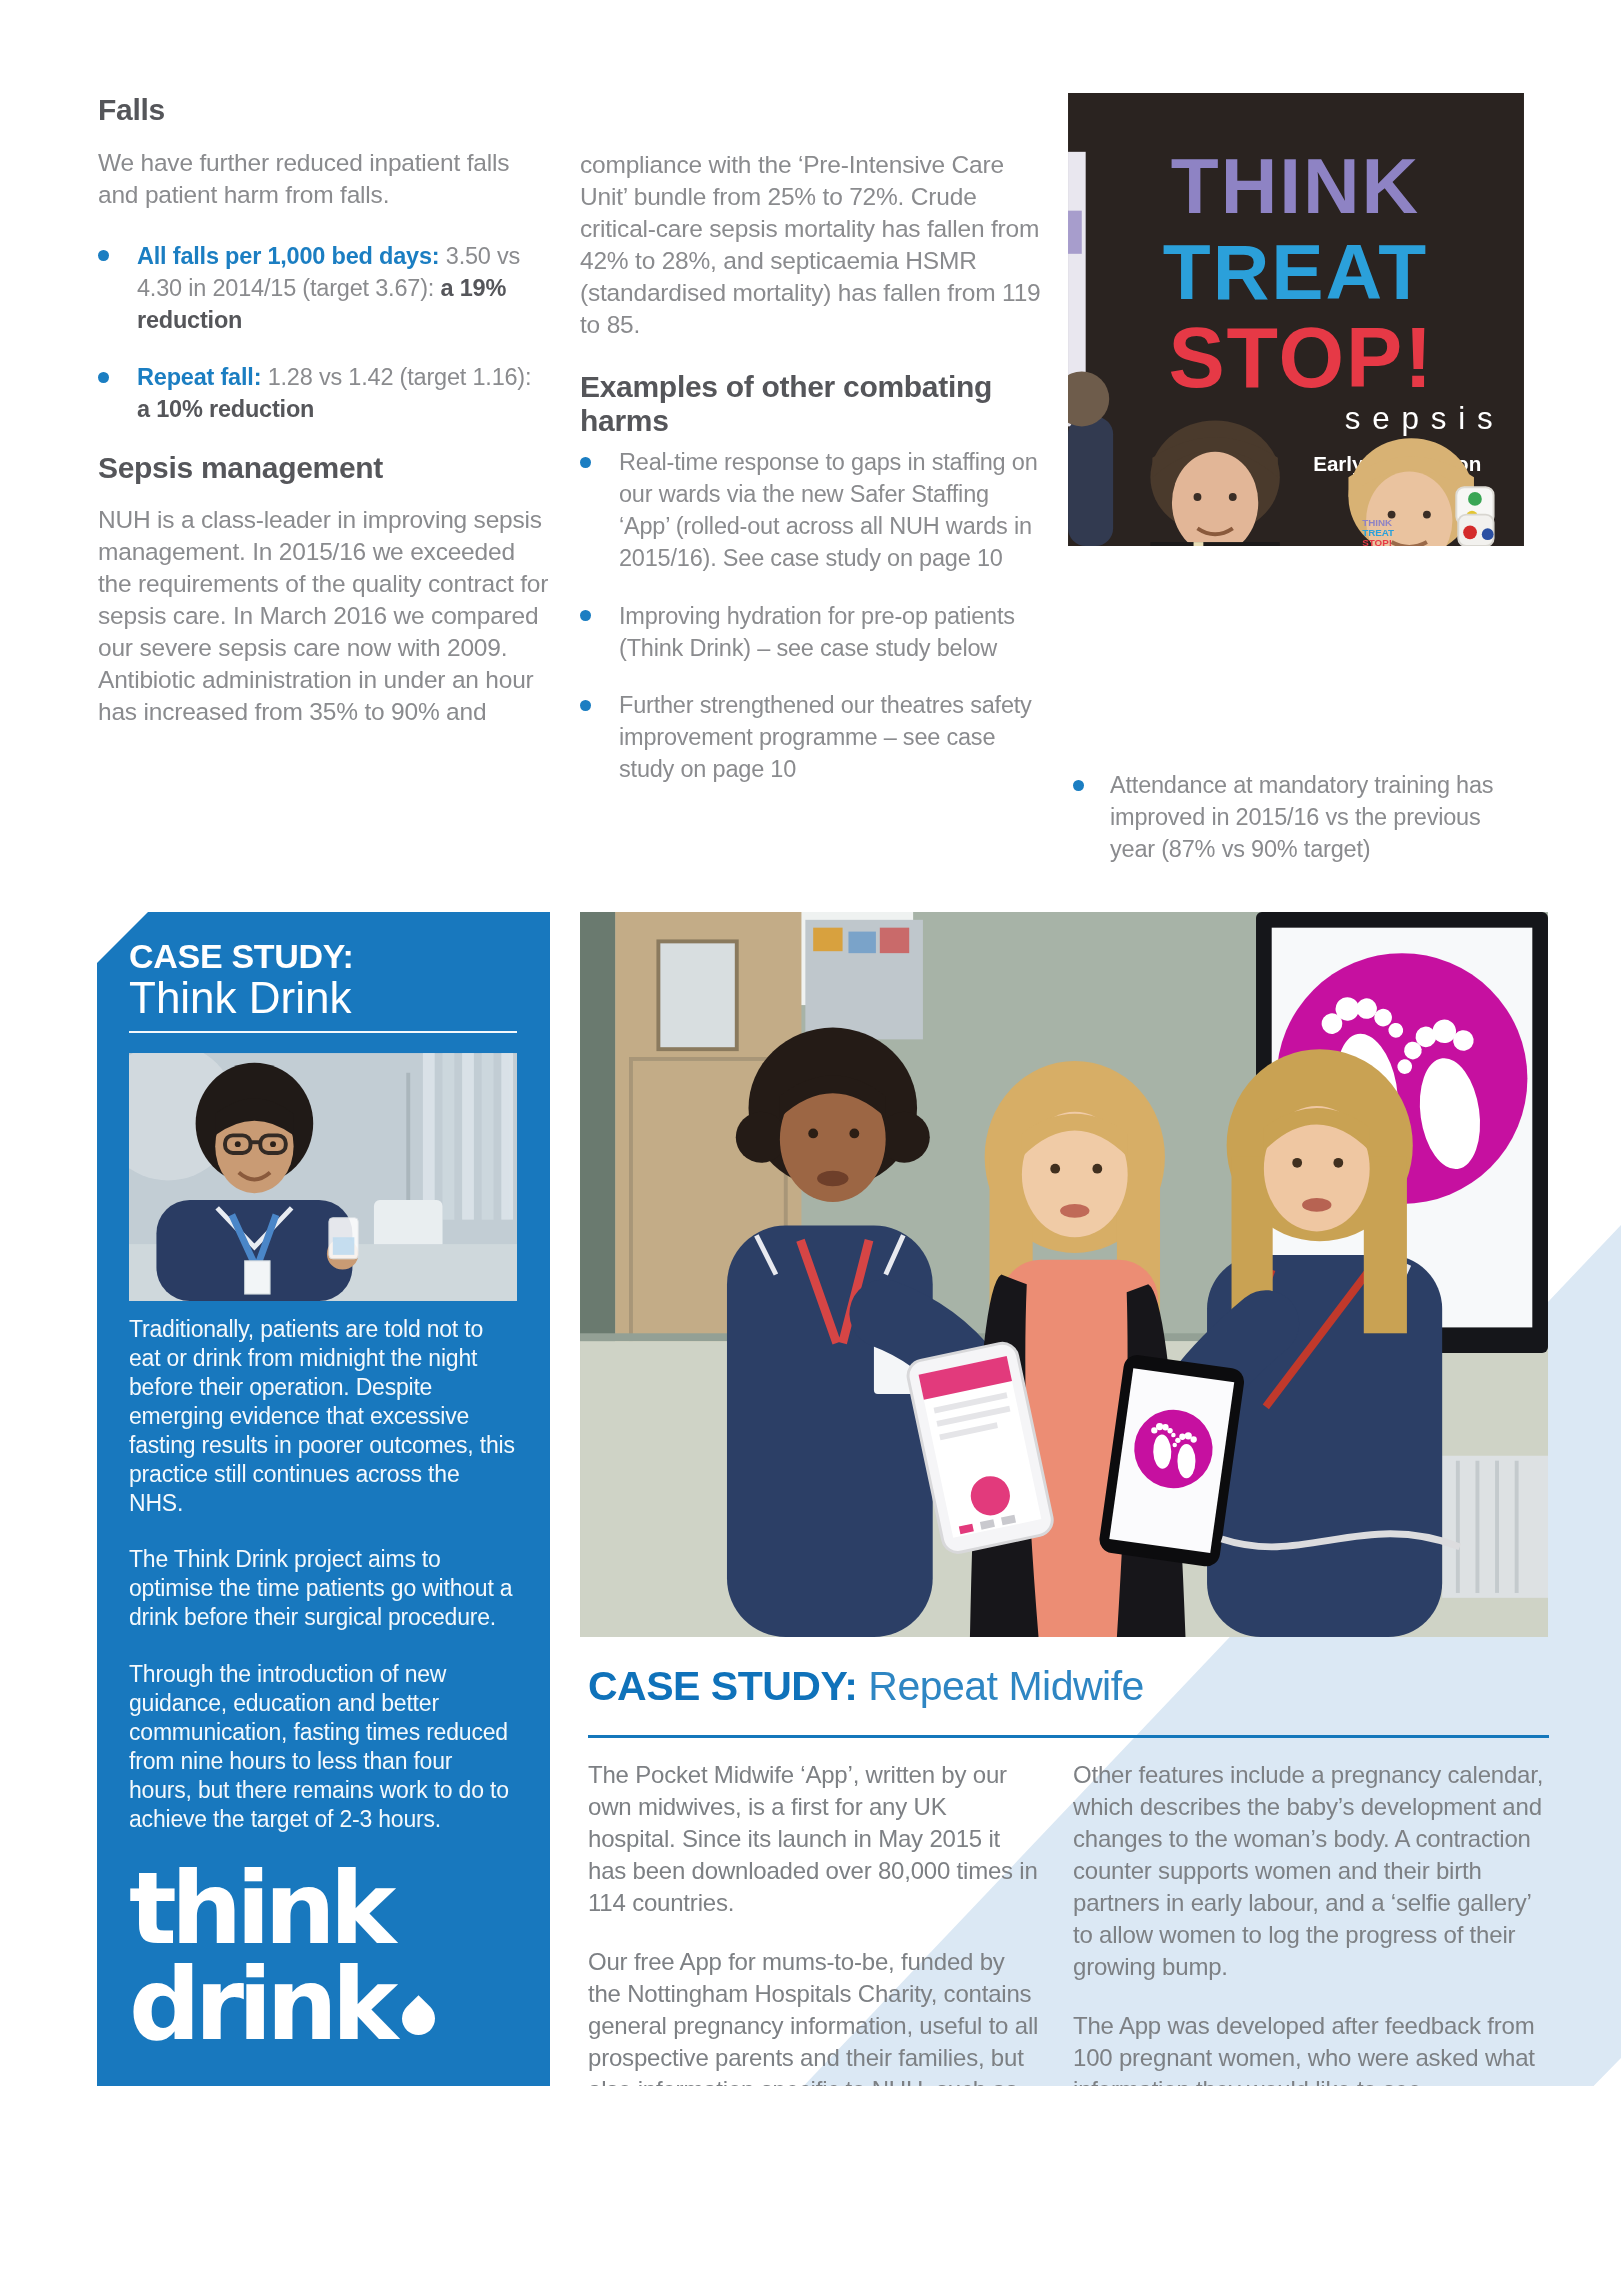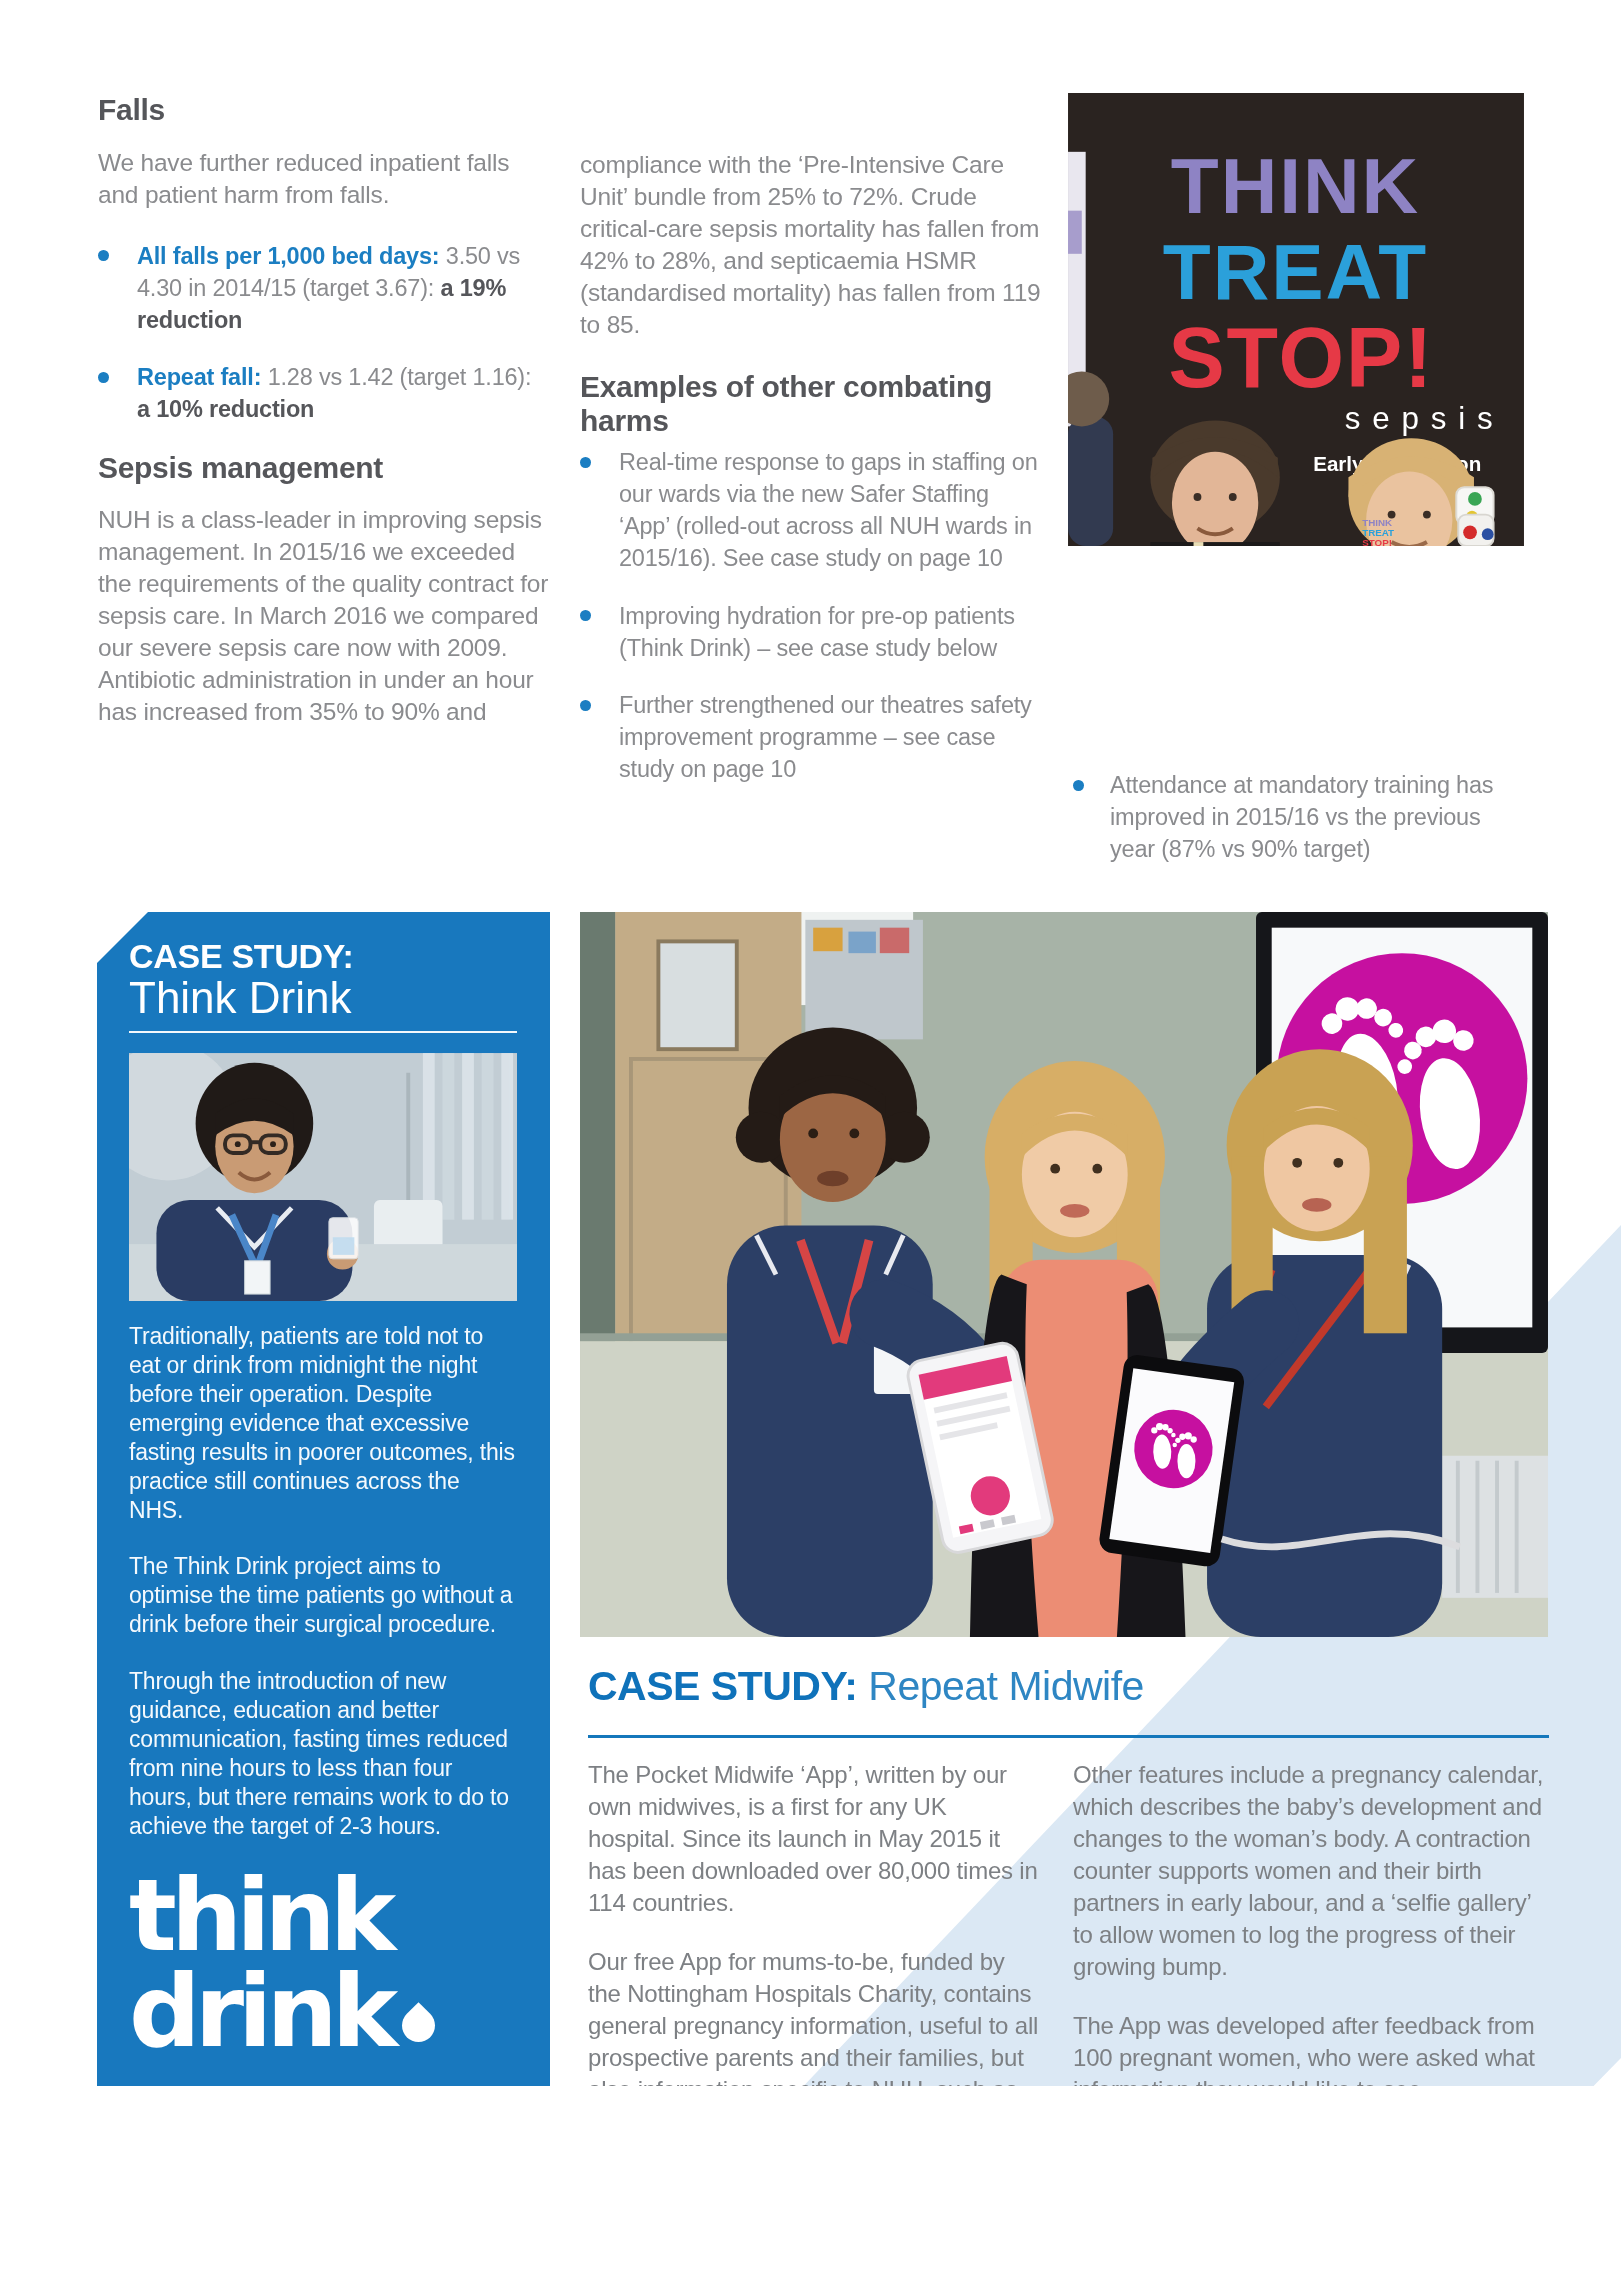--- a/index.html
+++ b/index.html
@@ -156,21 +156,21 @@
         <circle cx="111" cy="93" r="3" fill="#2b211a"></circle>
           <circle cx="147" cy="93" r="3" fill="#2b211a"></circle>
         <path d="M112,122 Q128,136 144,122" stroke="#8a5a3c" stroke-width="4" fill="none"></path>
         <circle cx="218" cy="205" r="16" fill="#c99b74"></circle>
         <g>
           <rect x="204" y="168" width="30" height="42" rx="4" fill="#ffffff" opacity="0.88" stroke="#dfe3e6"></rect>
           <rect x="208" y="188" width="22" height="18" fill="#bcd9ee" opacity="0.85"></rect>
         </g>
       </g>
     </svg>
-    <p class="white" style="margin-top:21px;">Traditionally, patients are told not to eat or drink from midnight the night before their operation. Despite emerging evidence that excessive fasting results in poorer outcomes, this practice still continues across the NHS.</p>
+    <p class="white" style="margin-top:14px;">Traditionally, patients are told not to eat or drink from midnight the night before their operation. Despite emerging evidence that excessive fasting results in poorer outcomes, this practice still continues across the NHS.</p>
     <p class="white">The Think Drink project aims to optimise the time patients go without a drink before their surgical procedure.</p>
     <p class="white">Through the introduction of new guidance, education and better communication, fasting times reduced from nine hours to less than four hours, but there remains work to do to achieve the target of 2-3 hours.</p>
     <div class="logo">
       <div>think</div>
       <div><span>drink</span><span class="dropglyph"></span></div>
     </div>
   </div>
 
   <svg class="c" style="left:580px;top:912px;" width="968" height="725" viewBox="0 0 988 740">
     <defs>

